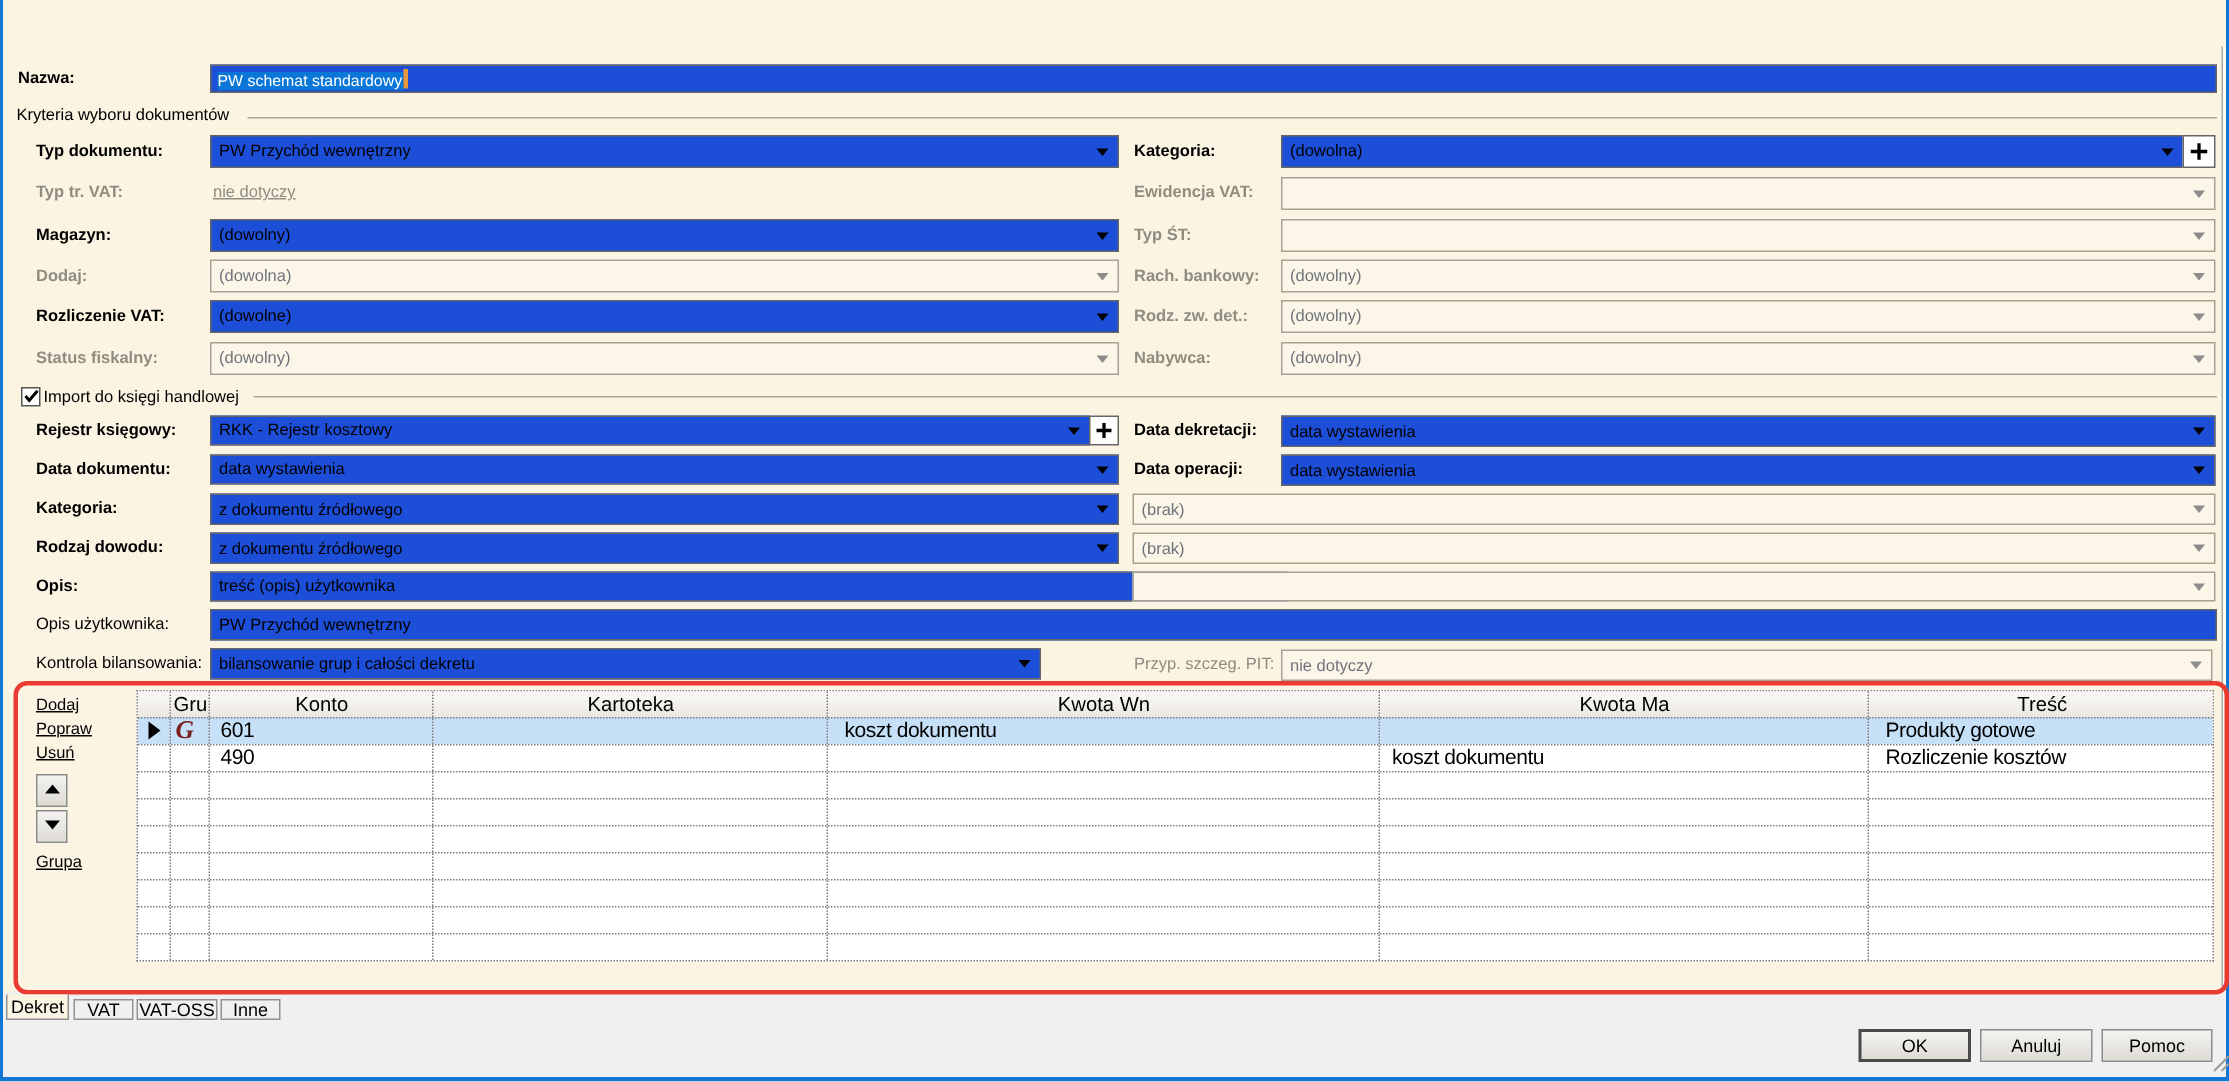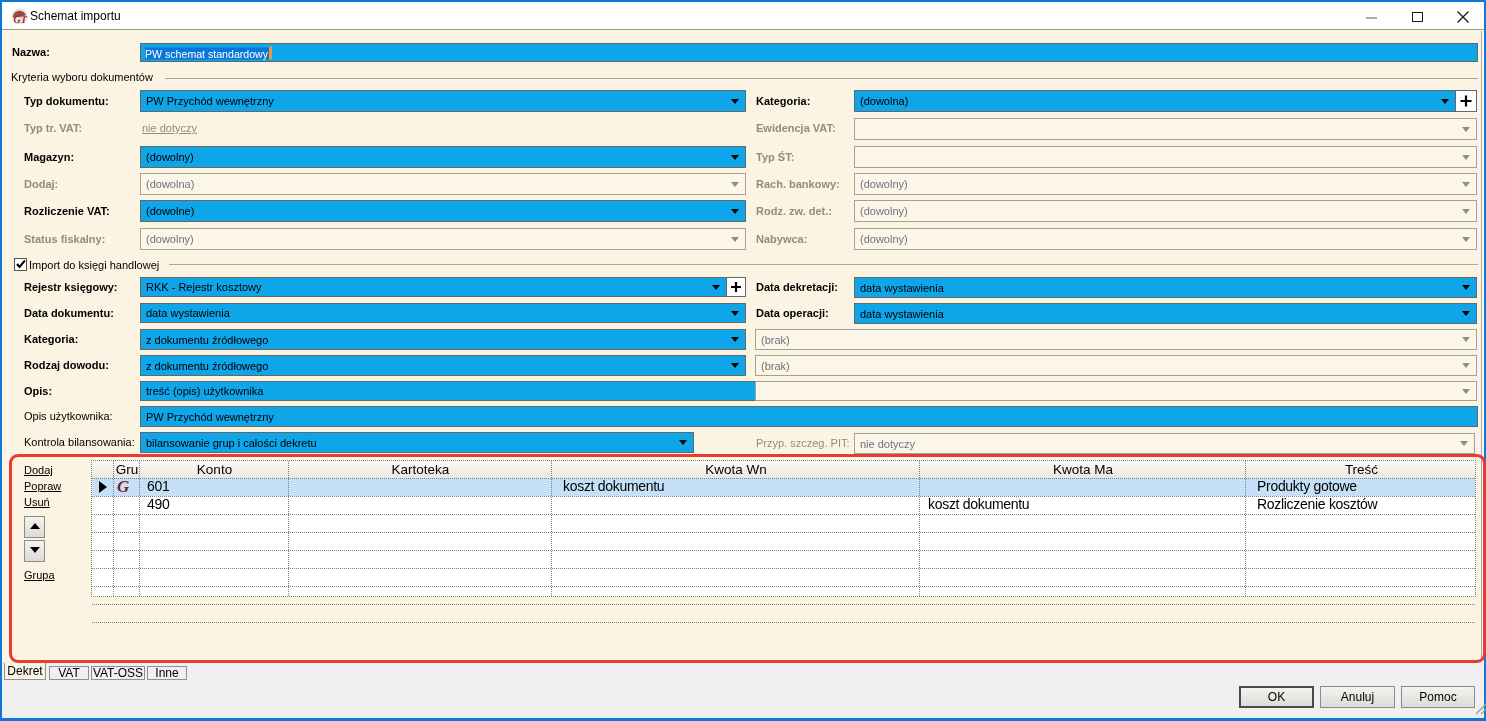--- a/index.html
+++ b/index.html
@@ -11,68 +11,54 @@
 #titlebar { position:absolute; left:0; top:0; width:1482px; height:30px; background:#fff;
   border-top:2px solid #1177D4; border-bottom:1px solid #9d9a90; }
 #title { position:absolute; left:28px; top:7px; font-size:12px; color:#000; }
 #rightline1 { position:absolute; right:2.5px; top:31px; width:1px; height:630px; background:#A8A8A8; }
 #rightedge { position:absolute; right:0; top:31px; width:3.5px; height:630px; background:#FDFBF0; }
 #footer { position:absolute; left:0px; top:661px; width:1482px; height:60px; background:#F0F0F0;
   border-bottom:3px solid #1177D4; }
 .lbl { position:absolute; white-space:nowrap; line-height:13px; }
 .b { font-weight:bold; }
 .g { color:#8f8c80; }
-.combo, .tinput { position:absolute; background:#0ea5e9; border:1px solid #666; }
+.combo, .tinput { position:absolute; background:#1d4ed8; border:1px solid #666; }
 .combo .t, .tinput .t { position:absolute; left:5px; top:50%; transform:translateY(-50%); white-space:nowrap; }
 .combo .ar { position:absolute; right:6px; top:50%; margin-top:-2.5px; width:0; height:0;
   border-left:4.5px solid transparent; border-right:4.5px solid transparent; border-top:5px solid #000; }
 .combo.dis { background:#FBF6E8; border:1px solid #a5a194; }
 .combo.dis .t { color:#6f737b; }
 .combo.dis .ar { border-top-color:#8c8c8c; }
 .plus { position:absolute; background:#fff; border:1px solid #666; text-align:center;
   font-weight:bold; font-size:17px; line-height:16px; }
 .hline { position:absolute; height:1px; background:#A9A69C; }
 a.lnk { position:absolute; color:#000; text-decoration:underline; white-space:nowrap; }
 #redbox { position:absolute; left:7px; top:454px; width:1477px; height:209px;
   border:3px solid #E93B31; border-radius:9px; z-index:5; }
 
-#tbl { position:absolute; left:89px; top:460px; width:1385px; height:137px;
+#tbl { position:absolute; left:89px; top:460px; width:1385px; height:181px;
   border:1px dotted #7d7d7d; background:#fff; font-size:13.5px; }
 #thead { position:absolute; left:0; top:0; width:100%; height:17px;
   background:linear-gradient(#FAF9F6,#EAE8DF); }
 .vl { position:absolute; top:0; width:1px; height:100%; border-left:1px dotted #7d7d7d; }
 .hl { position:absolute; left:0; width:100%; height:1px; border-top:1px dotted #7d7d7d; }
 .hc { position:absolute; top:1px; text-align:center; white-space:nowrap; font-size:13.5px; line-height:16px; }
 .cell { position:absolute; white-space:nowrap; line-height:18px; font-size:14px; letter-spacing:-0.3px; }
 #row1 { position:absolute; left:0; top:17px; width:100%; height:18px; background:#C6E1F7; }
 .tab { position:absolute; border:1px solid #919191; background:#F0F0F0; text-align:center; font-size:12px; z-index:6; }
 .tab.act { background:#FAF4E3; border-top:none; }
 .btn { position:absolute; width:75px; height:22px; background:linear-gradient(#F4F3F1,#DEDBD5);
   border:1px solid #8b8b8b; text-align:center; line-height:20px; font-size:12px; }
 .btn.def { border:2px solid #4a4a4a; line-height:18px; }
 .capbtn { position:absolute; }
 </style>
 </head>
 <body>
 <div id="win">
 
-  <div id="titlebar">
-    <svg width="17" height="17" style="position:absolute;left:9px;top:6px" viewBox="0 0 17 17">
-      <circle cx="8.5" cy="8.5" r="8" fill="#e3e0da"></circle>
-      <path d="M2 8.5 A6.6 6.6 0 0 1 15.1 8.5 L14 10 L2.5 10.5 Z" fill="#a04543"></path>
-      <path d="M1.5 10.2 L 15.8 7.2 L 15.8 9 L2 12.7 Z" fill="#f6f3ee"></path>
-      <text x="2.6" y="14.6" font-size="10" font-style="italic" font-weight="bold" fill="#9c3432" font-family="Liberation Serif">GT</text>
-    </svg>
-    <div id="title">Schemat importu</div>
-    <div class="capbtn" style="left:1364px;top:15px;width:11px;height:1.6px;background:#a9a9a9"></div>
-    <div class="capbtn" style="left:1410px;top:9.5px;width:10.5px;height:10.5px;border:1.6px solid #1c1c1c"></div>
-    <svg class="capbtn" style="left:1454px;top:8px" width="14" height="14" viewBox="0 0 14 14">
-      <path d="M1.5 1.5 L12.5 12.5 M12.5 1.5 L1.5 12.5" stroke="#1c1c1c" stroke-width="1.4"></path>
-    </svg>
-  </div>
 
   <div id="rightedge"></div>
   <div id="rightline1"></div>
 
   <div class="lbl b" style="left:10px;top:46px">Nazwa:</div>
   <div class="tinput" style="left:138px;top:43px;width:1338px;height:19px">
     <span class="t" style="left:4px;font-size:10.6px"><span style="background:#0A76D8;color:#fff;padding:0 1px 0 0">PW schemat standardowy</span><span style="display:inline-block;width:3px;height:13px;background:#E89A3C;vertical-align:-2px"></span></span>
   </div>
 
   <div class="lbl" style="left:9px;top:71px">Kryteria wyboru dokumentów</div>

